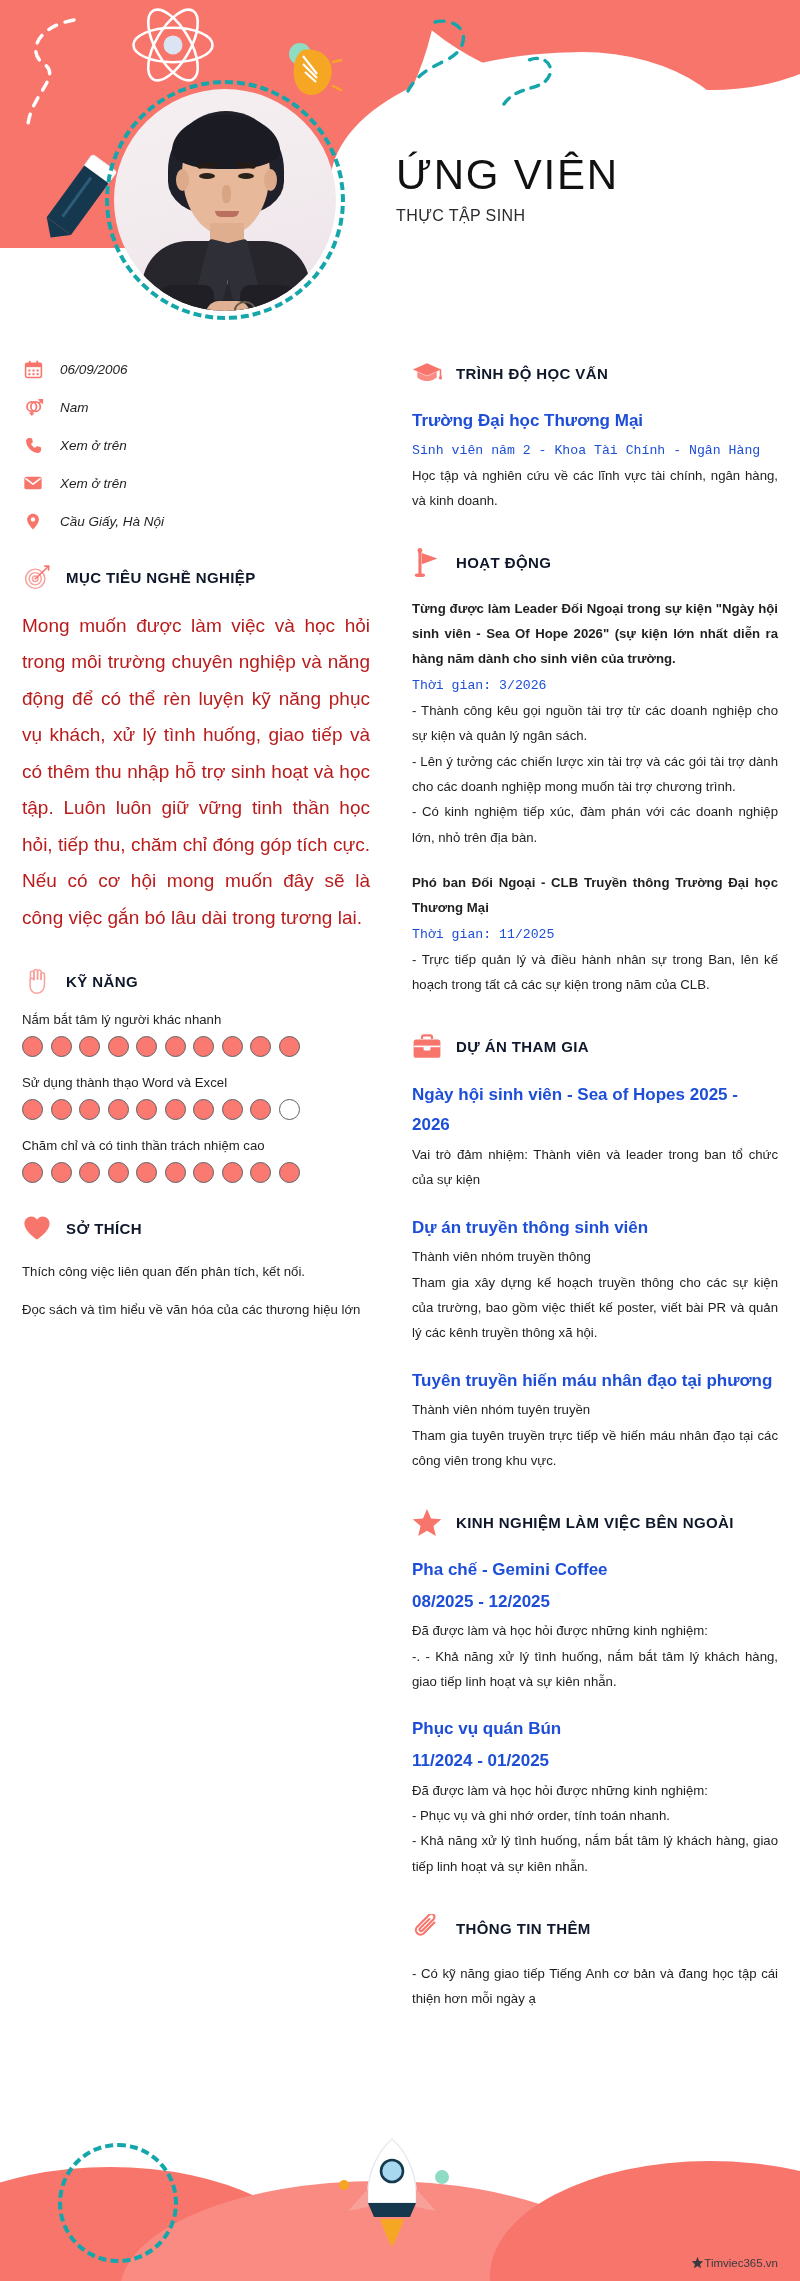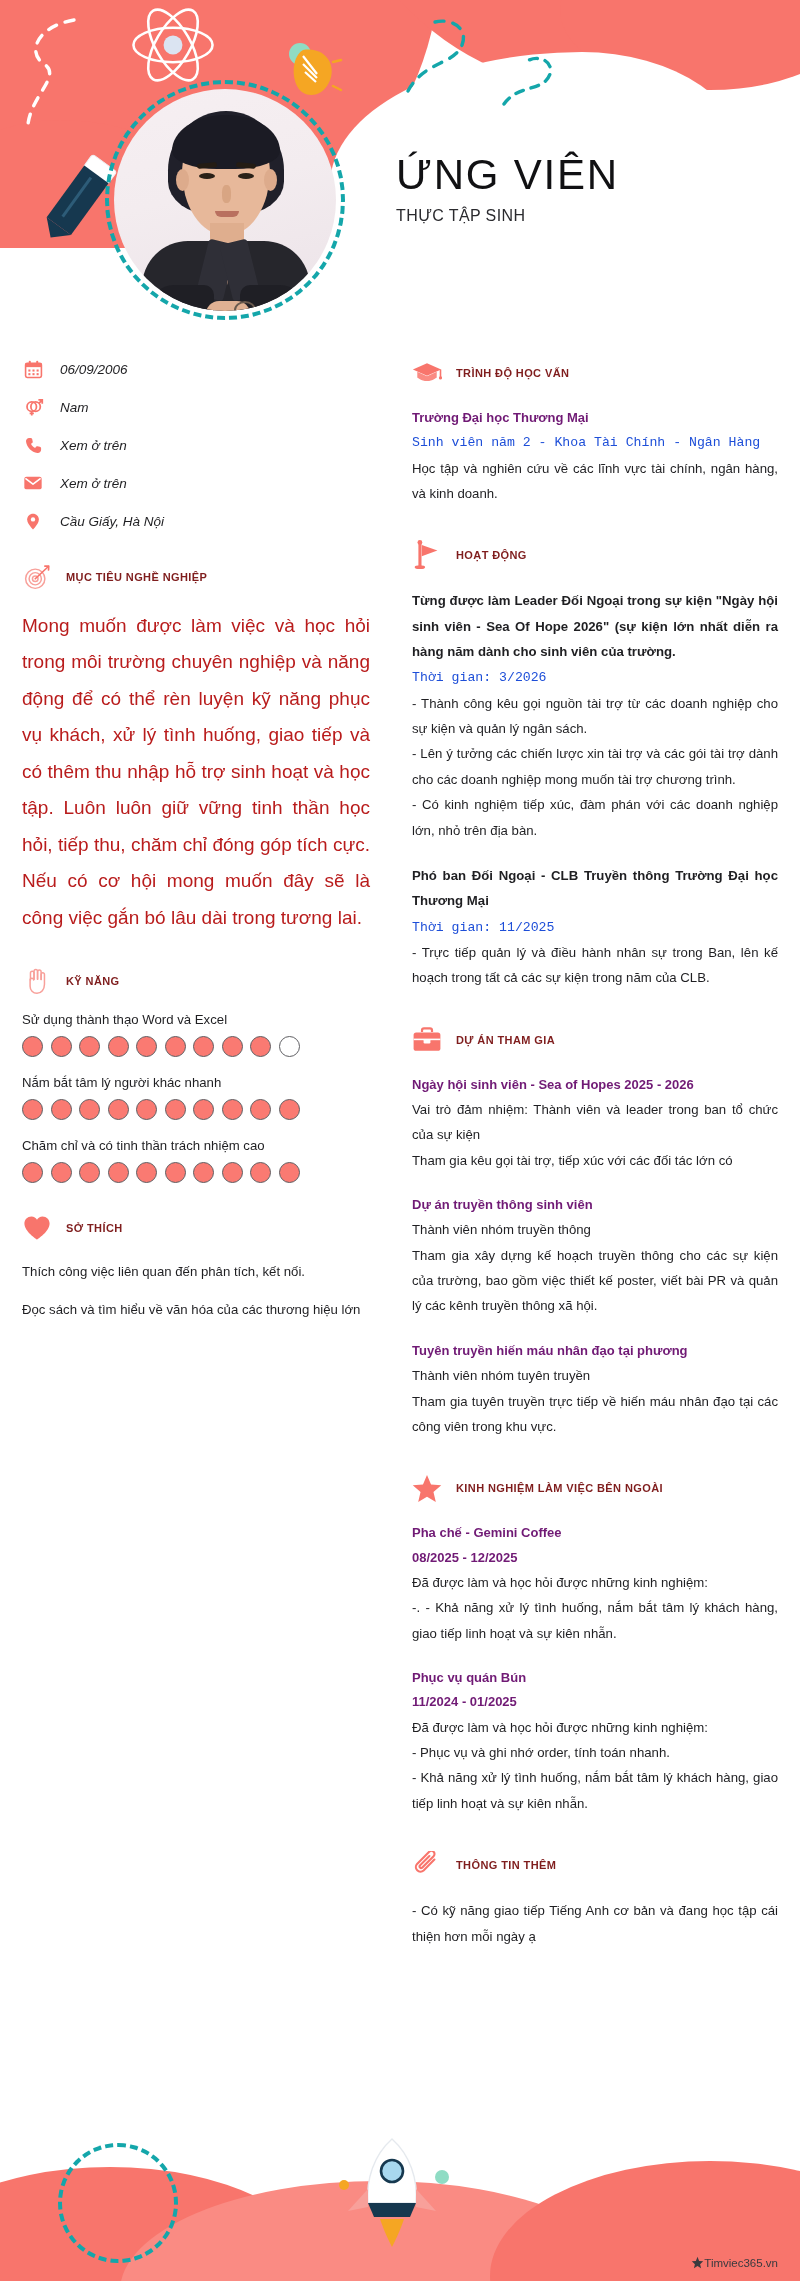--- a/index.html
+++ b/index.html
@@ -207,22 +207,22 @@
     display: flex; align-items: center;
     gap: 14px;
     margin: 30px 0 16px 0;
   }
   .sec-icon {
     width: 30px; height: 30px;
     display: flex; align-items: center; justify-content: center;
     flex: 0 0 30px;
   }
   .sec-title {
-    font-size: 11px; font-weight: 700;
-    letter-spacing: 0.4px; color: #7f1d1d;
+    font-size: 15px; font-weight: 700;
+    letter-spacing: 0.4px; color: #0f172a;
   }
 
   .body-text {
     font-size: 19px;
     line-height: 1.92;
     color: #b91c1c;
     text-align: justify;
   }
 
   .skill-label {
@@ -235,21 +235,21 @@
     border: 1px solid #5f5f63;
     background: #fa7a72;
   }
   .dot.empty { background: #ffffff; }
 
   .hobby-p { font-size: 13.2px; line-height: 1.92; color:#1f1f22; margin-bottom: 12px; }
 
   
   .entry { margin-bottom: 20px; }
   .entry-title {
-    font-size: 13px; font-weight: 700; color: #701a75;
+    font-size: 17px; font-weight: 700; color: #1d4ed8;
     line-height: 1.8; margin-bottom: 1px;
   }
   .entry-line {
     font-size: 13.2px; color: #1d4ed8; line-height: 1.92; font-family: Liberation Mono, monospace;
   }
   .entry-just {
     font-size: 13.2px; color: #1f1f22; line-height: 1.92;
     text-align: justify;
   }
   .sec-head-r { margin: 34px 0 18px 0; }
@@ -464,47 +464,47 @@
             <path d="M6 14 L6 6.5 a1.9 1.9 0 0 1 3.8 0 L9.8 13"></path>
             <path d="M9.8 13 L9.8 4.6 a1.9 1.9 0 0 1 3.8 0 L13.6 13"></path>
             <path d="M13.6 13 L13.6 5.2 a1.9 1.9 0 0 1 3.8 0 L17.4 13.4"></path>
             <path d="M17.4 13.4 L17.4 8 a1.8 1.8 0 0 1 3.6 0 L21 18.5 C21 24 17.6 28.2 13 28.2 C8.6 28.2 5.6 24.8 5.6 20.6 L5.6 14 a1.9 1.9 0 0 1 3.8 0"></path>
           </svg>
         </span>
         <span class="sec-title">KỸ NĂNG</span>
       </div>
 
       <div>
+        <div class="skill-label">Nắm bắt tâm lý người khác nhanh</div>
+        <div class="dots">
+          <span class="dot"></span>
+            <span class="dot"></span>
+            <span class="dot"></span>
+            <span class="dot"></span>
+            <span class="dot"></span>
+          <span class="dot"></span>
+            <span class="dot"></span>
+            <span class="dot"></span>
+            <span class="dot"></span>
+            <span class="dot"></span>
+        </div>
+      </div>
+      <div>
         <div class="skill-label">Sử dụng thành thạo Word và Excel</div>
         <div class="dots">
           <span class="dot"></span>
             <span class="dot"></span>
             <span class="dot"></span>
             <span class="dot"></span>
             <span class="dot"></span>
           <span class="dot"></span>
             <span class="dot"></span>
             <span class="dot"></span>
             <span class="dot"></span>
             <span class="dot empty"></span>
-        </div>
-      </div>
-      <div>
-        <div class="skill-label">Nắm bắt tâm lý người khác nhanh</div>
-        <div class="dots">
-          <span class="dot"></span>
-            <span class="dot"></span>
-            <span class="dot"></span>
-            <span class="dot"></span>
-            <span class="dot"></span>
-          <span class="dot"></span>
-            <span class="dot"></span>
-            <span class="dot"></span>
-            <span class="dot"></span>
-            <span class="dot"></span>
         </div>
       </div>
       <div>
         <div class="skill-label">Chăm chỉ và có tinh thần trách nhiệm cao</div>
         <div class="dots">
           <span class="dot"></span>
             <span class="dot"></span>
             <span class="dot"></span>
             <span class="dot"></span>
             <span class="dot"></span>
@@ -578,21 +578,20 @@
             <rect x="1.6" y="5.4" width="26.8" height="18.4" rx="2.6" fill="#f8756c"></rect>
             <rect x="11.6" y="12" width="6.8" height="4.4" rx="1.2" fill="#ffffff"></rect>
             <path d="M1.6 12.4 L28.4 12.4" stroke="#ffffff" stroke-width="1.6"></path>
           </svg>
         </span>
         <span class="sec-title">DỰ ÁN THAM GIA</span>
       </div>
       <div class="entry">
         <div class="entry-title">Ngày hội sinh viên - Sea of Hopes 2025 - 2026</div>
         <div class="entry-just">Vai trò đảm nhiệm: Thành viên và leader trong ban tổ chức của sự kiện</div>
-        <div class="entry-just">Tham gia kêu gọi tài trợ, tiếp xúc với các đối tác lớn có</div>
       </div>
       <div class="entry">
         <div class="entry-title">Dự án truyền thông sinh viên</div>
         <div class="entry-just">Thành viên nhóm truyền thông</div>
         <div class="entry-just">Tham gia xây dựng kế hoạch truyền thông cho các sự kiện của trường, bao gồm việc thiết kế poster, viết bài PR và quản lý các kênh truyền thông xã hội.</div>
       </div>
       <div class="entry">
         <div class="entry-title">Tuyên truyền hiến máu nhân đạo tại phương</div>
         <div class="entry-just">Thành viên nhóm tuyên truyền</div>
         <div class="entry-just">Tham gia tuyên truyền trực tiếp về hiến máu nhân đạo tại các công viên trong khu vực.</div>

